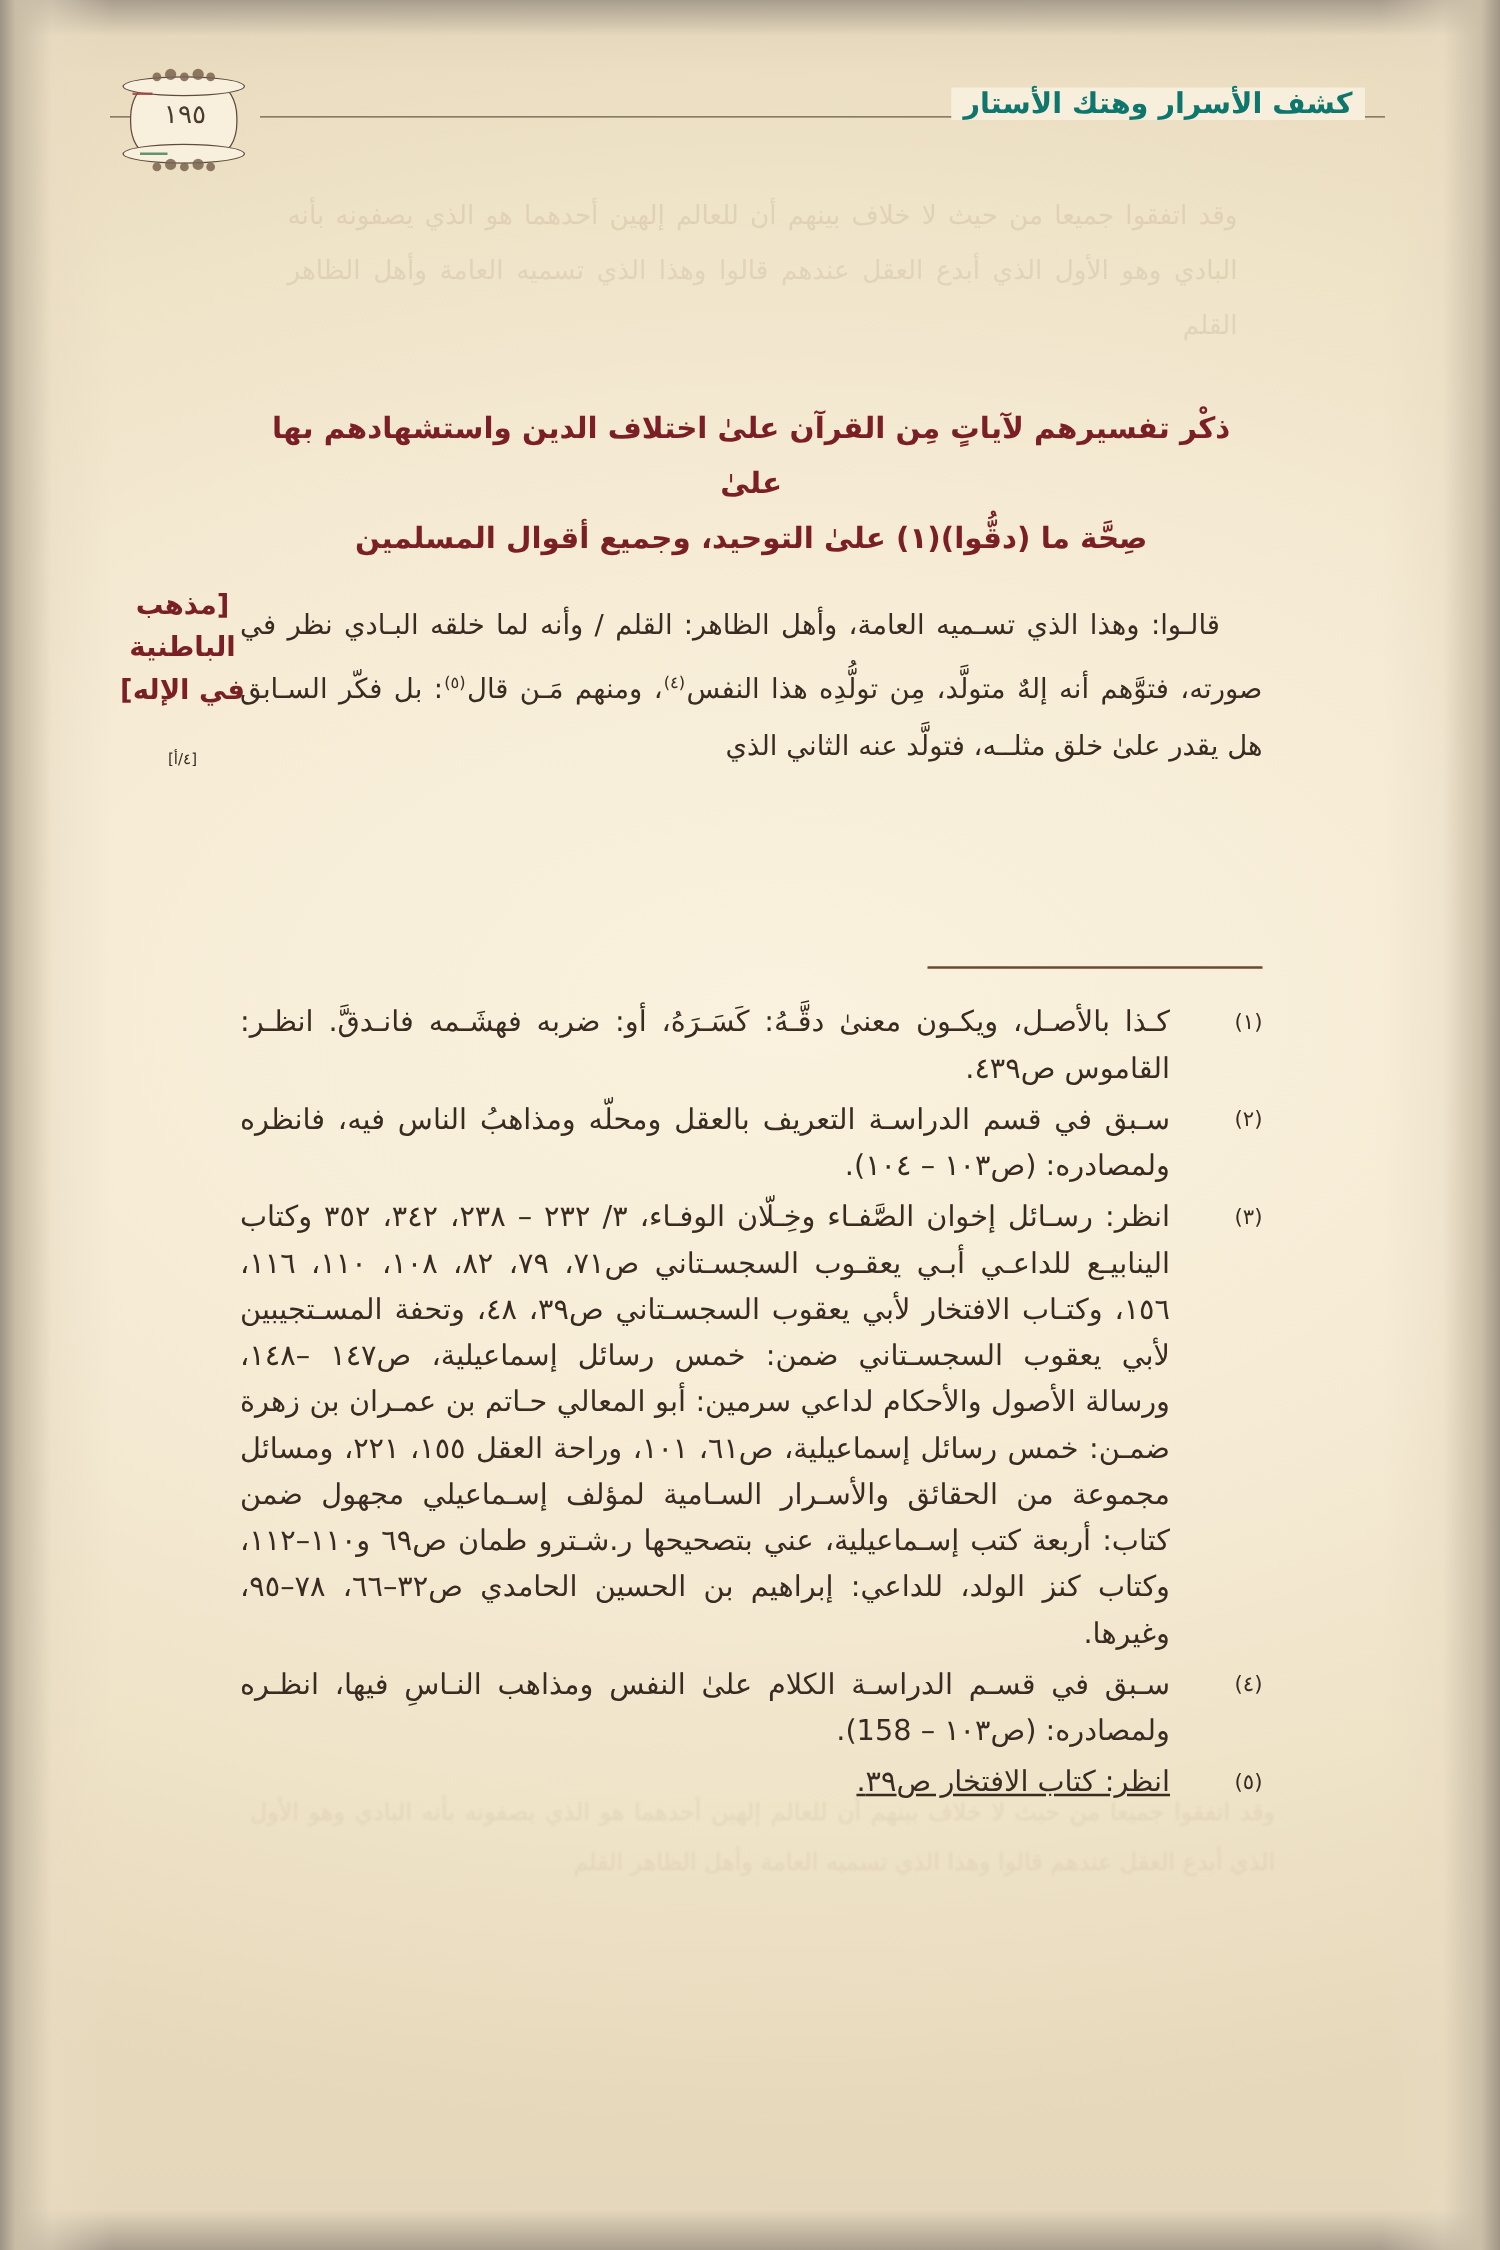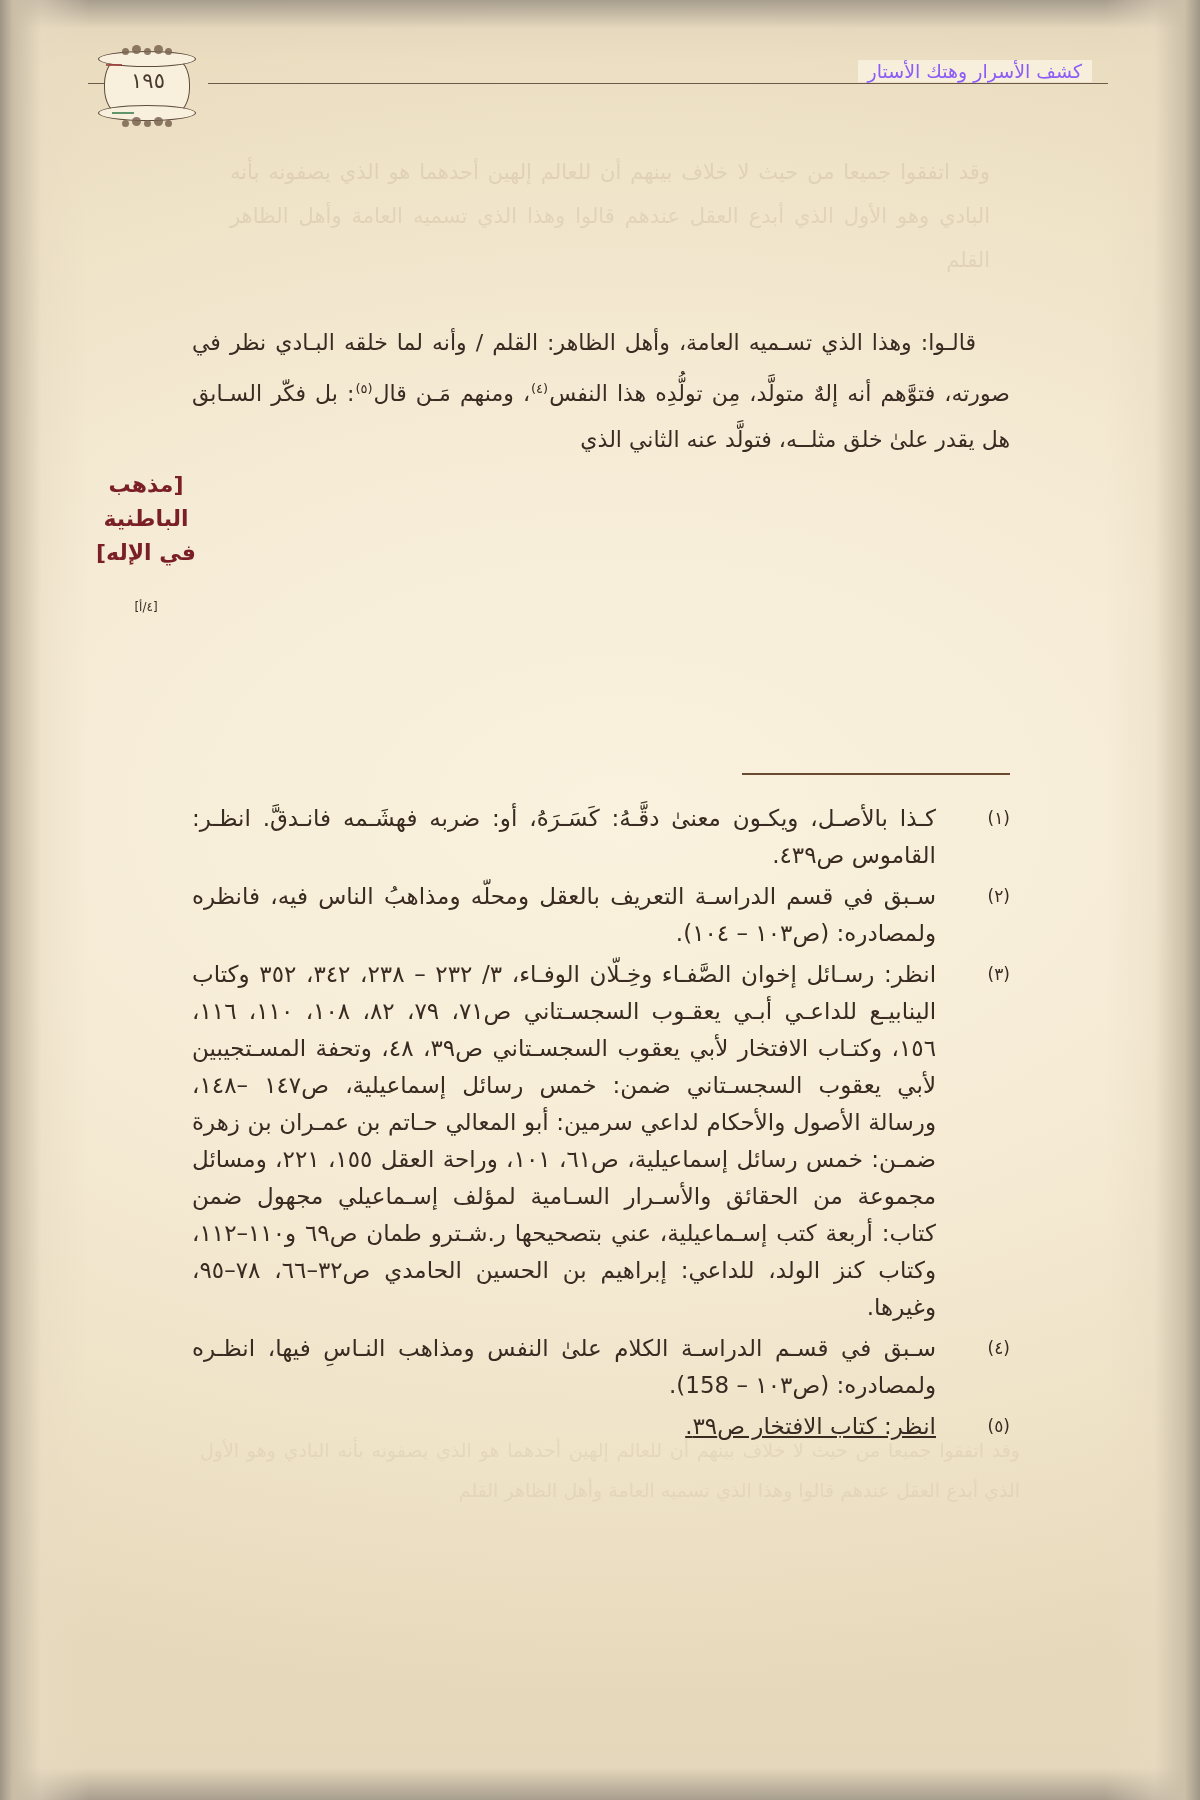--- a/index.html
+++ b/index.html
@@ -38,32 +38,33 @@
     filter:blur(.6px);
   }
   .ghost2{
     position:absolute;left:200px;top:1430px;width:820px;
     color:rgba(150,120,95,.11);
     font-size:19px;line-height:40px;text-align:justify;
     direction:rtl;pointer-events:none;user-select:none;filter:blur(.7px);
   }
 
   
-  .header{position:absolute;left:0;right:0;top:52px;height:70px;padding-left:44px;}
+  .header{position:absolute;left:0;right:0;top:62px;height:70px;padding-left:44px;}
   .hdr-rule{
     position:absolute;top:31px;right:92px;left:208px;height:0;
     border-top:1.6px solid #6b5a4a;
   }
   .hdr-rule.left-tick{right:auto;left:88px;width:26px;top:31px;}
   .hdr-title{
     position:absolute;right:108px;top:8px;
-    font-size:19px;color:#8b5cf6;
+    font-size:23px;color:#0f766e;
     font-family:"DejaVu Sans","Liberation Sans",sans-serif;
     background:#f7eedb;padding:0 10px;
     white-space:nowrap;
+    font-weight:bold;
   }
   .cartouche{
     position:absolute;left:92px;top:-10px;width:112px;height:88px;
   }
   .cartouche .frame{
     position:absolute;left:12px;top:16px;width:84px;height:54px;
     border:1.6px solid #5d4b3c;
     border-radius:16px/26px;
     background:#f8f0dd;
   }
@@ -197,20 +198,24 @@
     </div>
 
     <div class="hdr-title">كشف الأسرار وهتك الأستار</div>
   </div>
 
   <div class="margin-note">[مذهب الباطنية في الإله]</div>
   <div class="folio">[٤/أ]</div>
 
   <div class="content">
 
+    <div class="heading">
+      <span class="ln">ذكْر تفسيرهم لآياتٍ مِن القرآن علىٰ اختلاف الدين واستشهادهم بها علىٰ</span>
+      <span class="ln">صِحَّة ما (دقُّوا)(١) علىٰ التوحيد، وجميع أقوال المسلمين</span>
+    </div>
 
 
     <p class="body"><span>قالـوا: وهذا الذي تسـميه العامة، وأهل الظاهر: القلم / وأنه لما خلقه</span>
       <span>البـادي نظر في صورته، فتوَّهم أنه إلهٌ متولَّد، مِن تولُّدِه هذا النفس</span><sup class="fn">(٤)</sup><span>، ومنهم</span>
       <span>مَـن قال</span><sup class="fn">(٥)</sup><span>: بل فكّر السـابق هل يقدر علىٰ خلق مثلــه، فتولَّد عنه الثاني الذي</span></p>
 
   </div>
 
   <div class="fn-sep"></div>
 

